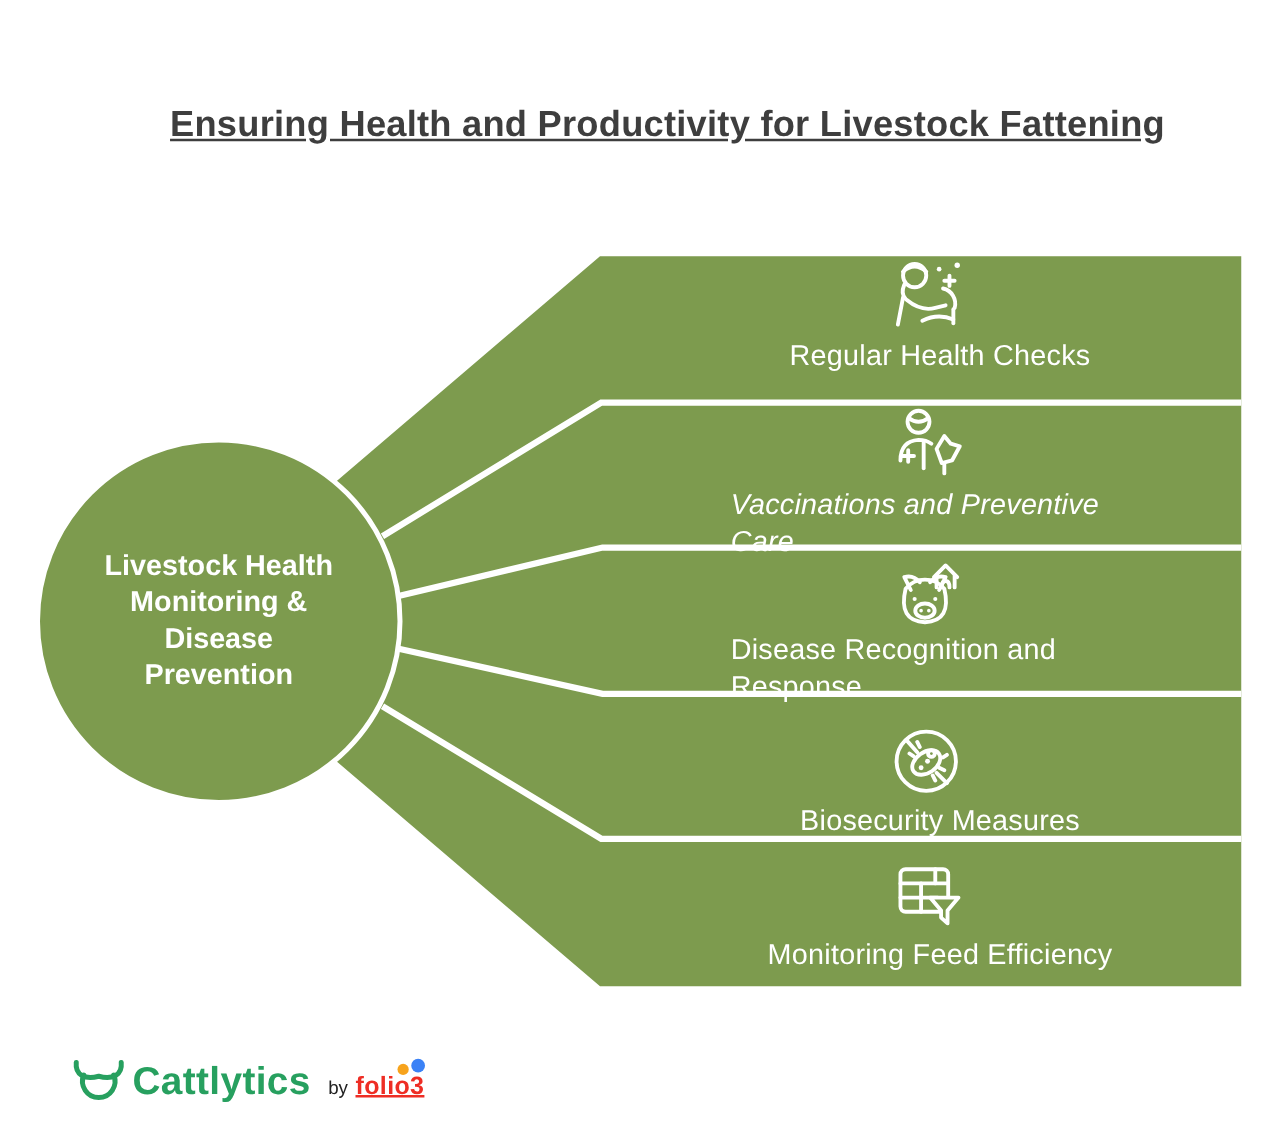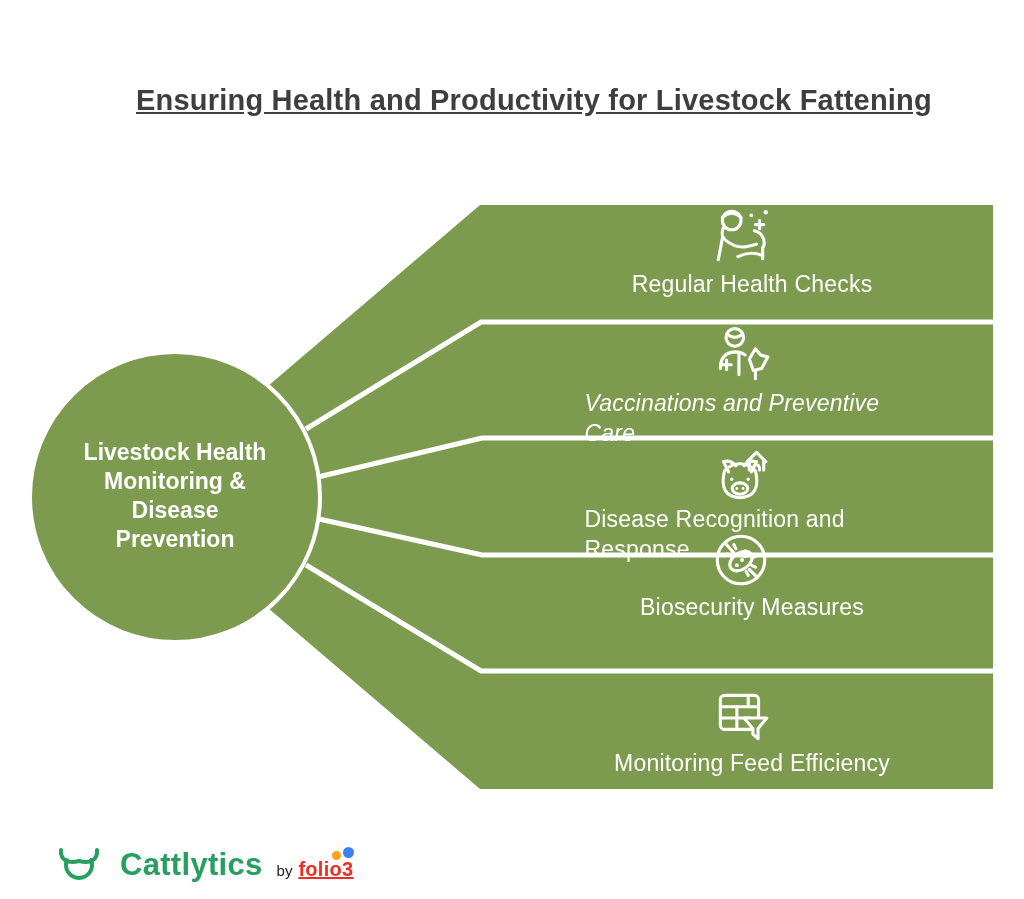--- a/index.html
+++ b/index.html
@@ -19,26 +19,26 @@
   .row{
     position:absolute;left:517px;width:470px;display:flex;align-items:center;flex-direction:column;
   }
   .row .icon{flex:0 0 64px;width:64px;height:64px;margin-right:22px;}
   .row .label{
     color:#ffffff;font-size:23px;line-height:30px;max-width:335px;letter-spacing:.2px;
   }
   .row1{top:205px;height:117px;}
   .row2{top:324px;height:112px;font-style:italic;}
   .row3{top:440px;height:113px;}
-  .row4{top:528px;height:112px;text-align:center;}
+  .row4{top:577px;height:112px;text-align:center;}
   .row5{top:673px;height:116px;justify-content:center;}
   .footer{
     position:absolute;left:56px;top:840px;height:50px;display:flex;align-items:center;
   }
-  .brand-name{color:#27a05f;font-size:31px;font-weight:bold;margin-left:18px;letter-spacing:.3px;}
+  .brand-name{color:#27a05f;font-size:31px;font-weight:bold;margin-left:4px;letter-spacing:.3px;}
   .by-text{color:#222222;font-size:15px;margin-left:14px;margin-top:10px;}
   .folio-wrap{position:relative;margin-left:6px;margin-top:8px;}
   .folio-name{color:#ee2d24;font-size:20px;font-weight:bold;letter-spacing:.3px;text-decoration:underline;}
   .dot{position:absolute;border-radius:50%;}
   .dot-orange{width:9px;height:9px;background:#f7a31c;left:34px;top:-7px;}
   .dot-blue{width:11px;height:11px;background:#3b82f6;left:45px;top:-11px;}
   .licon{stroke:#ffffff;stroke-width:3;fill:none;stroke-linecap:round;stroke-linejoin:round;}
   .licon .fdot{fill:#ffffff;stroke:none;}
   .licon .gfill{fill:#7d9b4e;}
 </style>

